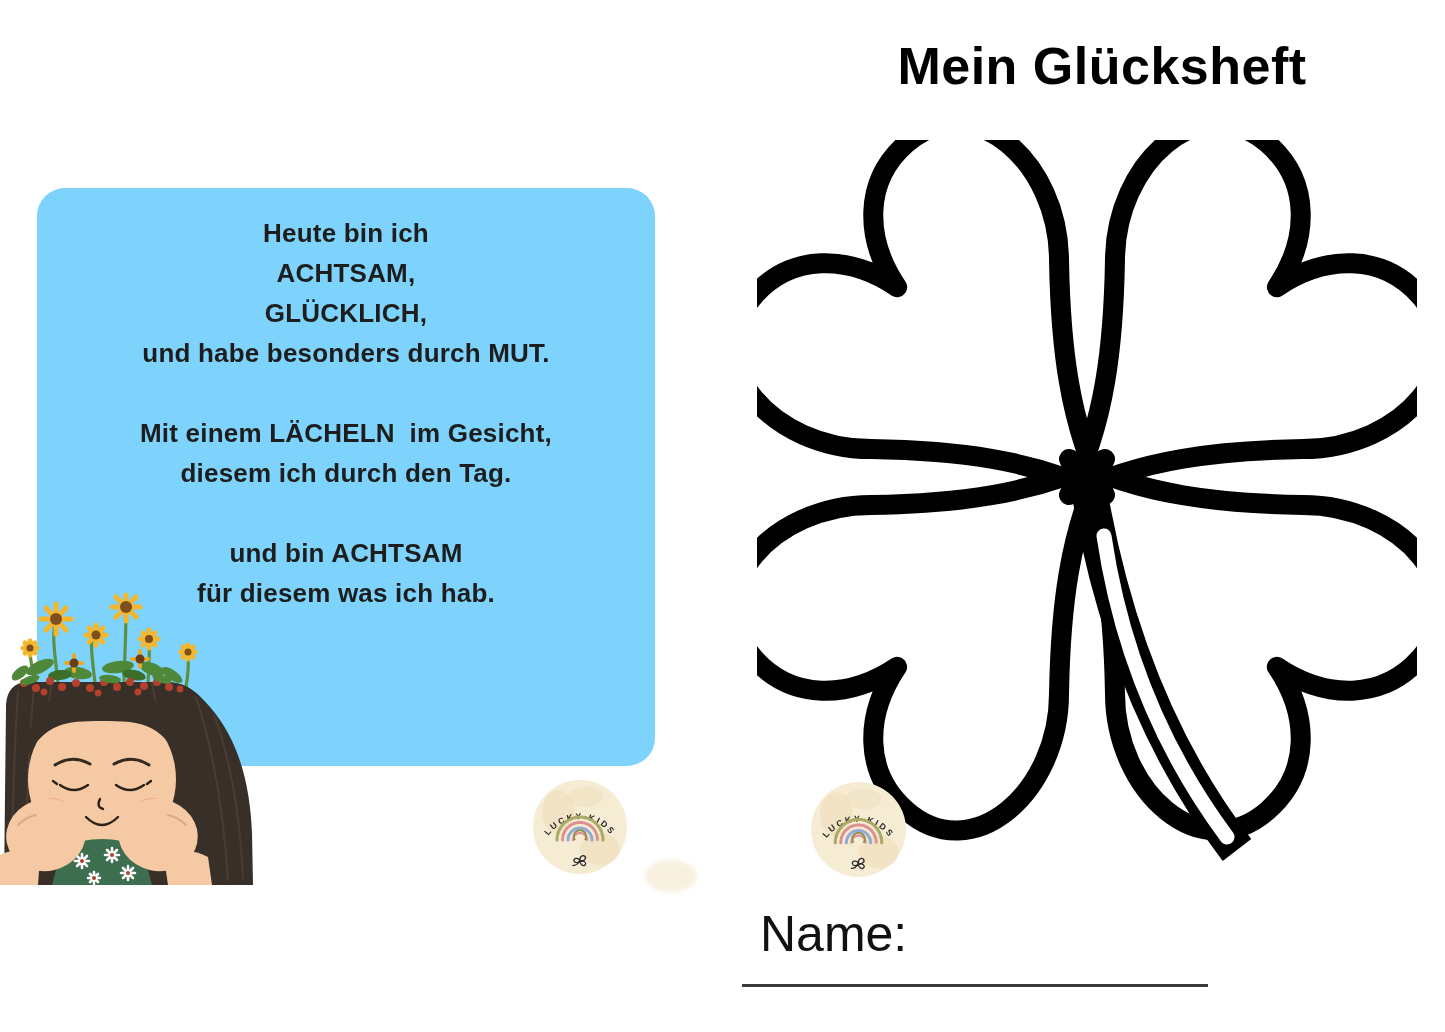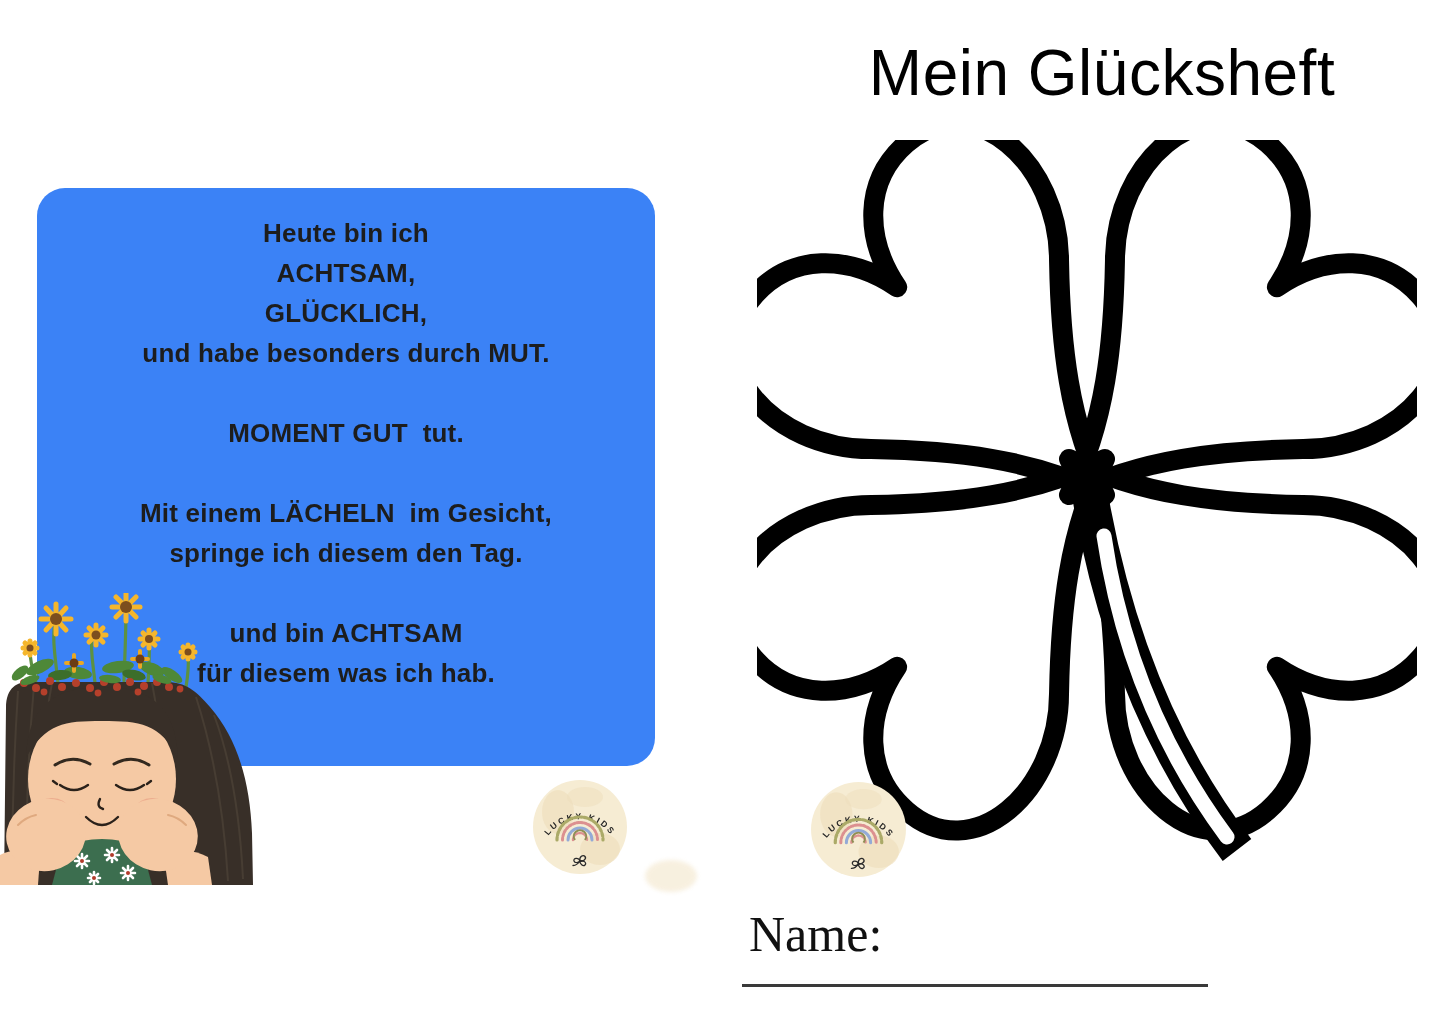--- a/index.html
+++ b/index.html
@@ -3,48 +3,48 @@
 <meta charset="utf-8">
 <style>
   html,body{margin:0;padding:0;background:#fff;}
   .page{
     position:relative;width:1445px;height:1032px;background:#fff;overflow:hidden;
     font-family:"Liberation Sans",sans-serif;
   }
   
   .affirmation-box{
     position:absolute;left:37px;top:188px;width:618px;height:578px;
-    background:#3b82f6;border-radius:28px;box-sizing:border-box;
+    background:#7dd3fc;border-radius:28px;box-sizing:border-box;
     padding-top:25px;text-align:center;
   }
   .affirmation-box p{margin:0 0 40px 0;padding:0;}
   .aff-line{
     font-family:"Liberation Sans",sans-serif;
     font-size:26px;line-height:40px;font-weight:700;color:#1d1d1d;
     white-space:pre;letter-spacing:.2px;
   }
   .girl-svg{position:absolute;left:0;top:593px;width:256px;height:292px;}
   .stamp{position:absolute;}
   .stamp-1{left:530px;top:777px;width:100px;height:100px;}
   .stamp-2{left:808px;top:779px;width:101px;height:101px;}
   .stamp-smudge{
     position:absolute;left:645px;top:860px;width:52px;height:32px;border-radius:50%;
     background:#f2e4c6;opacity:.55;filter:blur(2px);
   }
   
   .booklet-title{
     position:absolute;left:760px;top:36px;width:684px;margin:0;
-    font-size:64px;font-weight:400;color:#000;text-align:center;
+    font-size:52px;font-weight:700;color:#000;text-align:center;
     font-family:"Liberation Sans",sans-serif;letter-spacing:.5px;
   }
   .clover-svg{position:absolute;left:757px;top:140px;width:660px;height:760px;}
   .name-row{position:absolute;left:745px;top:905px;}
   .name-label{
-    font-size:50px;font-weight:400;color:#111;margin:4px;
-    font-family:Liberation Serif, serif;
+    font-size:50px;font-weight:400;color:#111;margin:15px;
+    font-family:Liberation Sans, sans-serif;
   }
   .name-line{
     position:absolute;left:742px;top:984px;width:466px;height:3px;background:#3a3a3a;
   }
   .stamp-text{
     font-family:"Liberation Sans",sans-serif;font-size:8.5px;font-weight:600;
     letter-spacing:2.2px;fill:#262626;
   }
 </style>
 </head>
@@ -53,25 +53,24 @@
 <div class="page">
 
   <div class="affirmation-box">
     <p>
       <span class="aff-line" style="display:block">Heute bin ich</span>
       <span class="aff-line" style="display:block">ACHTSAM,</span>
       <span class="aff-line" style="display:block">GLÜCKLICH,</span>
       <span class="aff-line" style="display:block">und habe besonders durch MUT.</span>
     </p>
     <p>
-      <span class="aff-line" style="display:block">MOMENT GUT  tut.</span>
     </p>
     <p>
       <span class="aff-line" style="display:block">Mit einem LÄCHELN  im Gesicht,</span>
-      <span class="aff-line" style="display:block">springe ich diesem den Tag.</span>
+      <span class="aff-line" style="display:block">diesem ich durch den Tag.</span>
     </p>
     <p>
       <span class="aff-line" style="display:block">und bin ACHTSAM</span>
       <span class="aff-line" style="display:block">für diesem was ich hab.</span>
     </p>
   </div>
 
   <svg class="girl-svg" viewBox="0 0 256 292" aria-hidden="true">
 
     <g>

